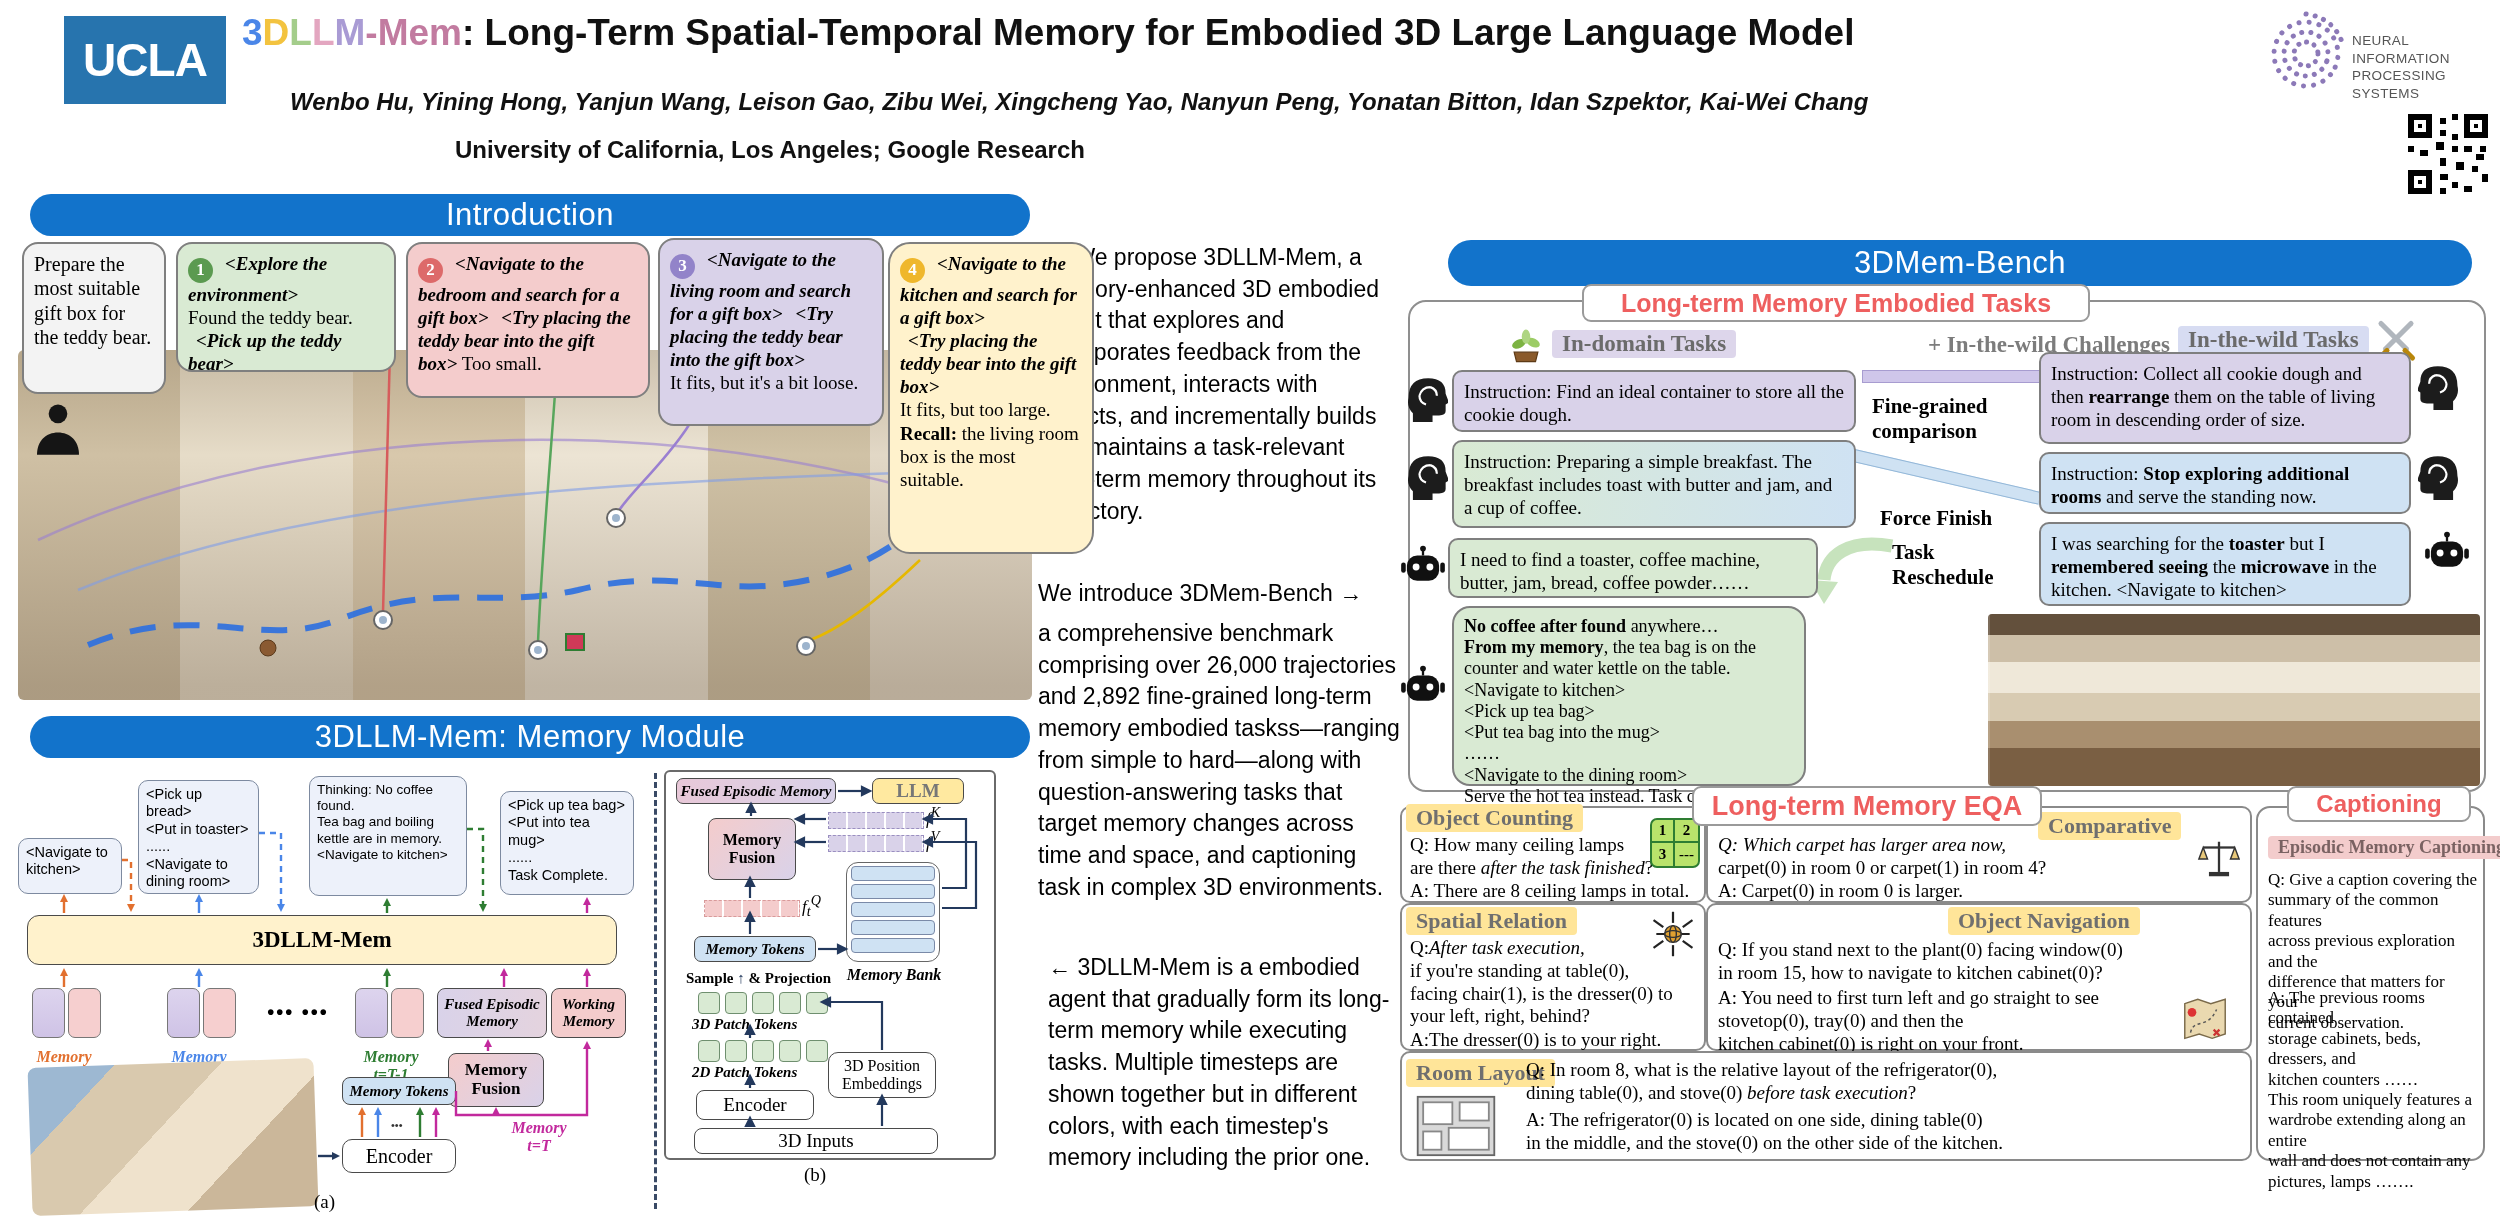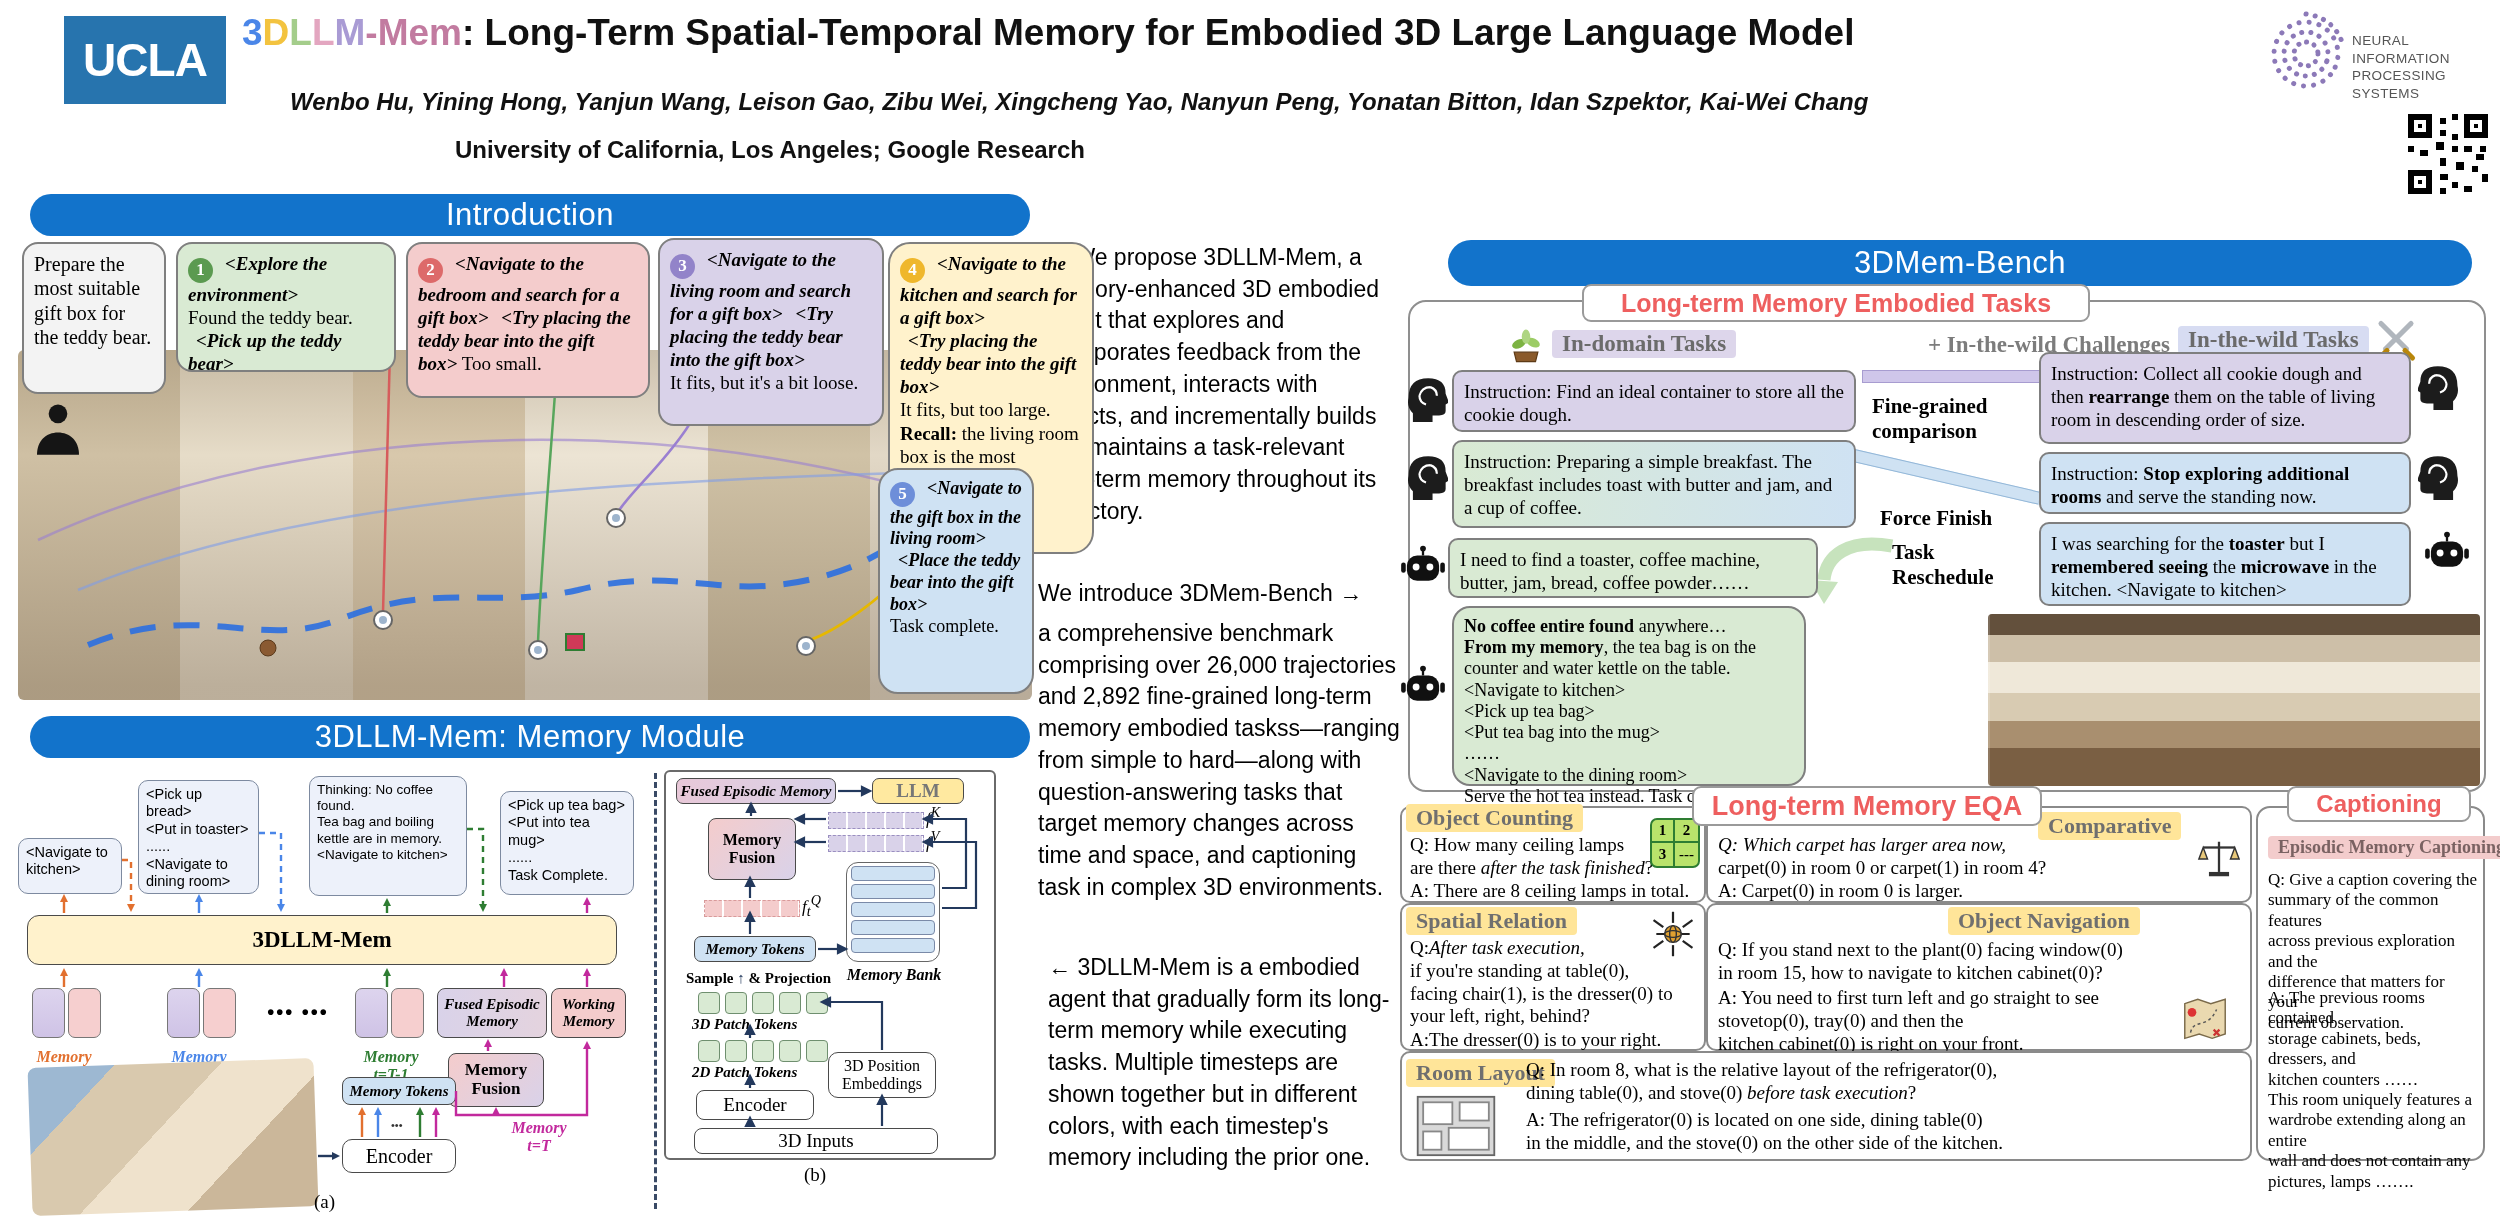--- a/index.html
+++ b/index.html
@@ -160,25 +160,20 @@
     <span>It fits, but it's a bit loose.</span>
   </div>
 
   <div class="bubble" style="left:888px;top:242px;width:206px;height:312px;background:#fff2cc;border-radius:22px;">
     <span class="badge bdg-y">4</span><span class="cmd">&lt;Navigate to the kitchen and search for a gift box&gt;</span><br>
     <span class="cmd">&lt;Try placing the teddy bear into the gift box&gt;</span><br>
     <span>It fits, but too large.</span><br>
     <span class="b">Recall:</span><span> the living room box is the most suitable.</span>
   </div>
 
-  <div class="bubble" style="left:878px;top:468px;width:156px;height:226px;background:#cfe2f3;border-radius:20px;font-size:18px;">
-    <span class="badge bdg-b">5</span><span class="cmd">&lt;Navigate to the gift box in the living room&gt;</span><br>
-    <span class="cmd">&lt;Place the teddy bear into the gift box&gt;</span><br>
-    <span>Task complete.</span>
-  </div>
 
   <svg class="abs" style="left:30px;top:400px;z-index:6;" width="56" height="58" viewBox="0 0 24 24" fill="#151515">
     <circle cx="12" cy="5.5" r="4"></circle>
       <path d="M3 23c0-6 4-9.5 9-9.5s9 3.5 9 9.5z"></path>
   </svg>
 
   <div class="abs photo-intro" style="left:18px;top:350px;width:1014px;height:350px;z-index:1;">
     <svg width="100%" height="100%" viewBox="0 0 1014 350" preserveAspectRatio="none">
       <path d="M20 190 C300 60 700 60 990 170" stroke="#9a7fd1" stroke-width="2.5" fill="none" opacity=".6"></path>
       <path d="M60 240 C300 140 640 130 980 120" stroke="#7f9ce8" stroke-width="2.5" fill="none" opacity=".6"></path>
@@ -515,21 +510,21 @@
   <svg class="abs" style="left:1400px;top:664px;" width="46" height="46" viewBox="0 0 40 40">
     <circle cx="20" cy="4" r="2.5" fill="#111"></circle>
       <rect x="19" y="6" width="2" height="4" fill="#111"></rect>
     <rect x="6" y="10" width="28" height="22" rx="9" fill="#111"></rect>
     <rect x="1" y="16" width="4" height="9" rx="2" fill="#111"></rect>
       <rect x="35" y="16" width="4" height="9" rx="2" fill="#111"></rect>
     <circle cx="14" cy="20" r="3" fill="#fff"></circle>
       <circle cx="26" cy="20" r="3" fill="#fff"></circle>
   </svg>
   <div class="bubble" style="left:1452px;top:606px;width:354px;height:180px;background:#d9ead3;border-radius:18px;font-size:18px;line-height:1.18;">
-    <span class="b">No coffee entire found</span><span> anywhere…</span><br>
+    <span class="b">No coffee after found</span><span> anywhere…</span><br>
     <span class="b">From my memory</span><span>, the tea bag is on the counter and water kettle on the table.</span><br>
     <span class="pre">&lt;Navigate to kitchen&gt;
 &lt;Pick up tea bag&gt;
 &lt;Put tea bag into the mug&gt;
 ……
 &lt;Navigate to the dining room&gt;
 Serve the hot tea instead. Task complete.</span>
   </div>
 
   <div class="barrow" style="left:1862px;top:366px;width:204px;">

